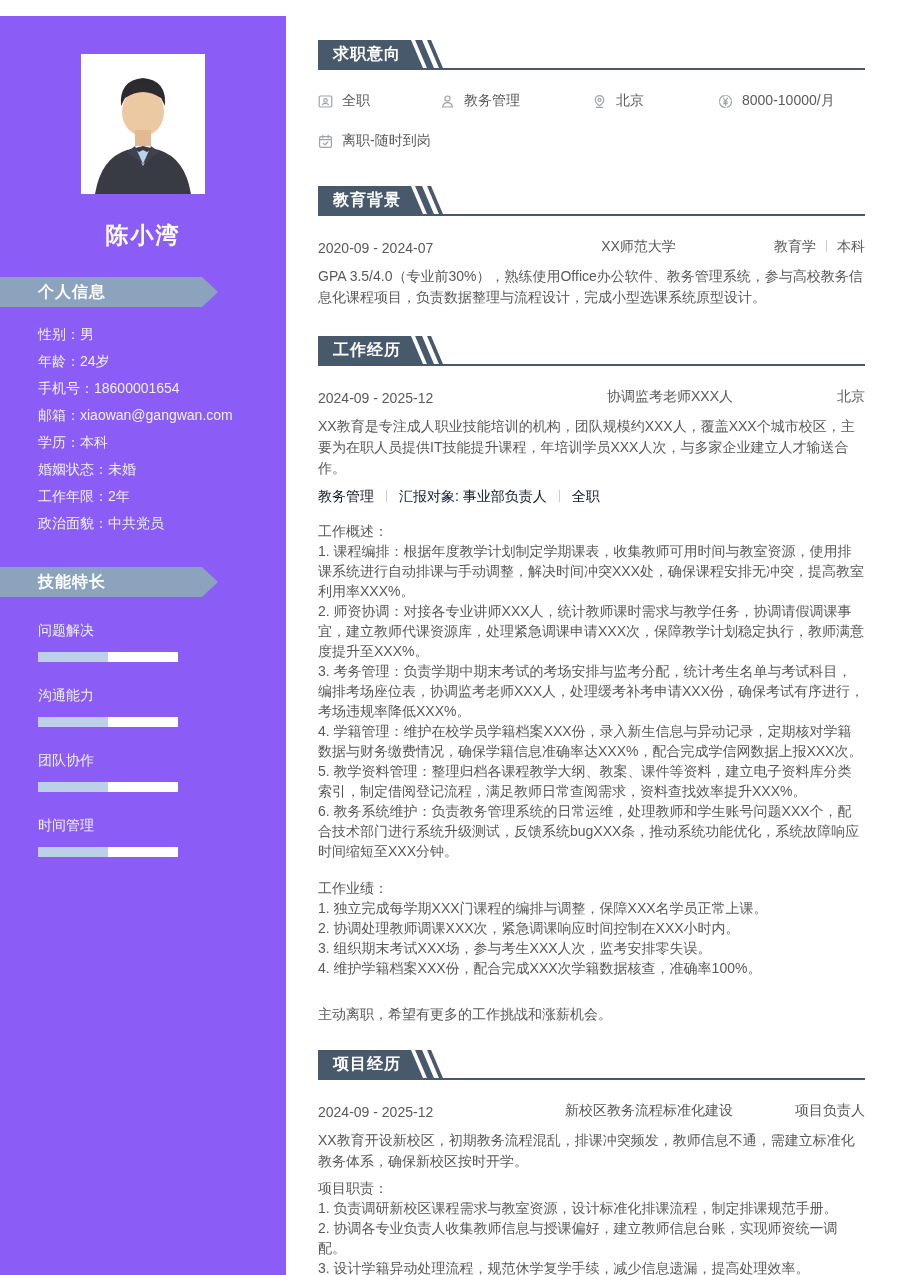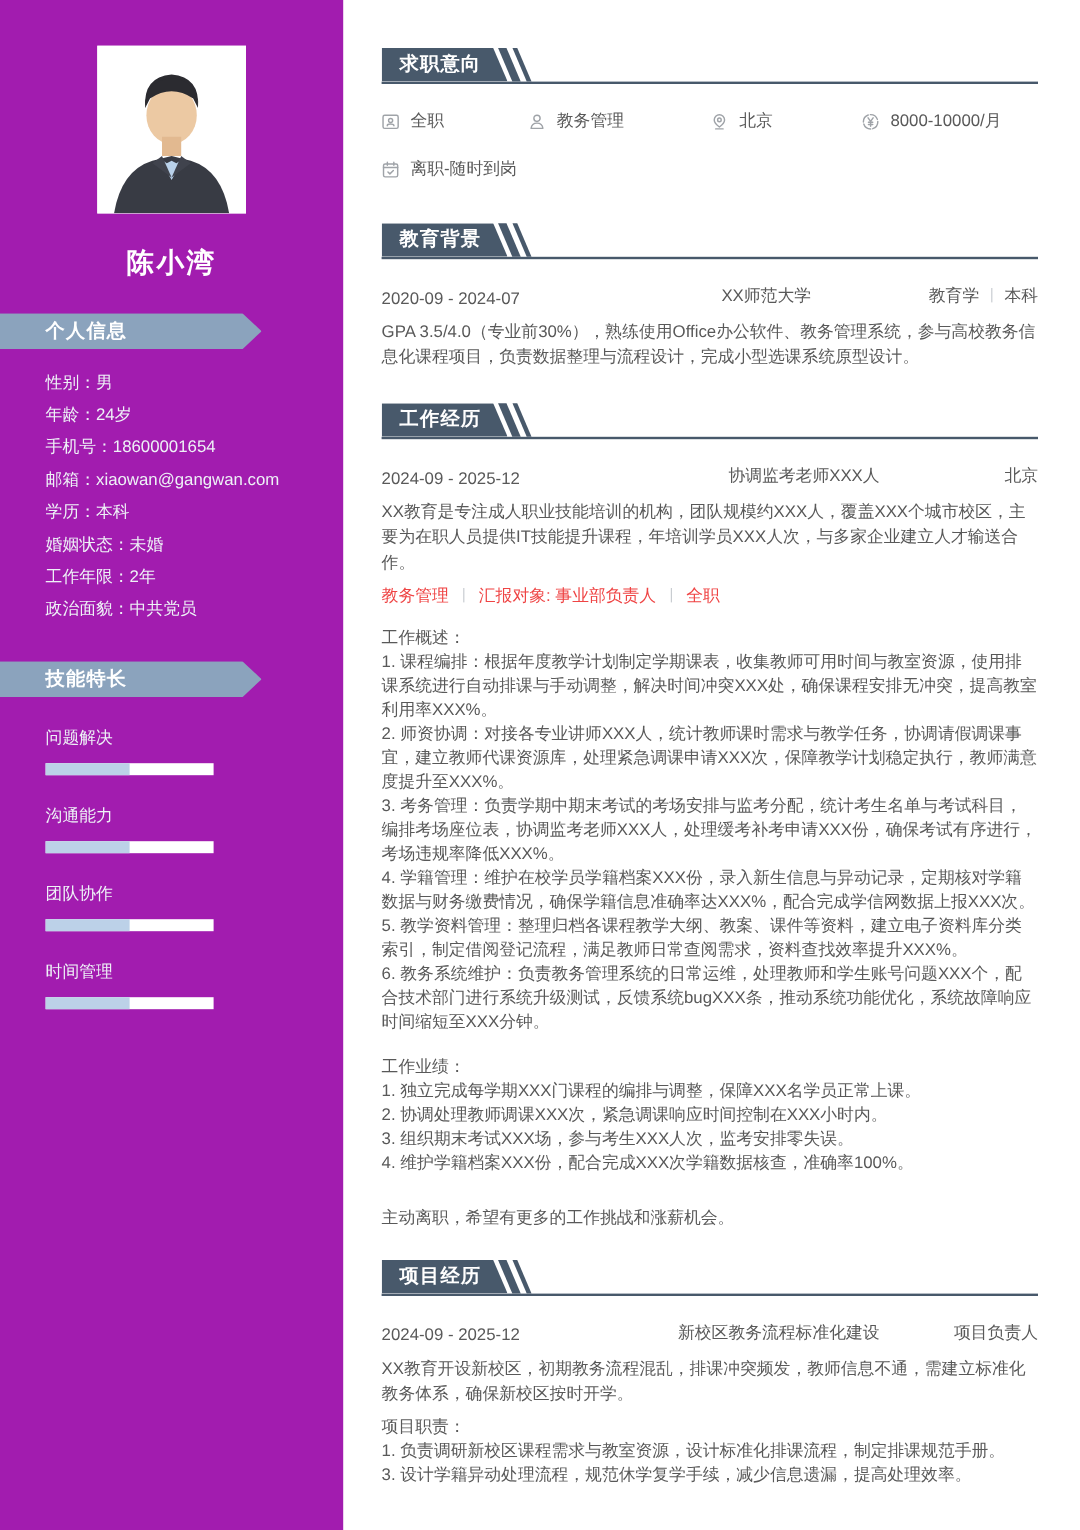--- a/index.html
+++ b/index.html
@@ -1,21 +1,21 @@
 <!DOCTYPE html>
 <html><head>
 <meta charset="utf-8">
 <style>
   * { margin:0; padding:0; box-sizing:border-box; }
   html,body { background:#fff; }
   body { font-family:"Liberation Sans","DejaVu Sans",sans-serif; }
   .page { width:900px; height:1275px; display:flex; overflow:hidden; background:#fff; }
 
   
-  .sidebar { width:286px; background:#a21caf; color:#eef2f7; flex-shrink:0; padding-top:38px; }
+  .sidebar { width:286px; background:#8b5cf6; color:#eef2f7; flex-shrink:0; padding-top:38px;margin-top:16px; }
   .photo { width:124px; height:140px; margin:0 auto; background:#fff; overflow:hidden; }
   .photo svg { display:block; }
   .side-name { text-align:center; color:#fff; font-size:23px; font-weight:bold; letter-spacing:2px; margin-top:26px; }
   .side-banner { margin-top:26px; width:218px; height:30px; background:#8BA3BD;
     clip-path:polygon(0 0, calc(100% - 16px) 0, 100% 50%, calc(100% - 16px) 100%, 0 100%);
     display:flex; align-items:center; }
   .side-banner span { color:#fff; font-weight:bold; font-size:16px; letter-spacing:1px; padding-left:38px; }
   .info-list { list-style:none; margin-top:14px; padding:0 20px 0 38px; }
   .info-list li { font-size:14px; line-height:27px; color:#eef2f7; white-space:nowrap; }
   .skills { padding:0 0 0 38px; }
@@ -42,21 +42,21 @@
   .iw1 { width:122px; } .iw2 { width:152px; } .iw3 { width:126px; }
 
   .section { margin-top:30px; }
   .entry-row { display:flex; align-items:flex-end; margin-top:22px; font-size:14px; color:#595959; }
   .entry-date { width:185px; flex-shrink:0; }
   .entry-mid { flex:1; text-align:center; }
   .entry-right { flex-shrink:0; text-align:right; }
   .pipe-sep { display:inline-block; width:1px; height:12px; background:#C9CDD1; margin:0 10px; vertical-align:-1px; }
 
   .para { font-size:14px; line-height:21px; margin-top:10px; color:#595959; }
-  .meta-row { margin-top:9px; font-size:14px; color:#ef4444; }
+  .meta-row { margin-top:9px; font-size:14px; color:#0f172a; }
   .meta-row .pipe-sep { margin:0 12px; }
   .block-label { font-size:14px; margin-top:17px; color:#595959; }
   .num-list { font-size:14px; line-height:20px; color:#595959; }
   .num-list div { margin:0; }
   .tail-line { margin-top:28px; font-size:14px; color:#595959; }
 </style>
 </head>
 <body>
 
 <div class="page">
@@ -246,18 +246,19 @@
       </div>
       <div class="entry-row">
         <span class="entry-date">2024-09 - 2025-12</span>
         <span class="entry-mid">新校区教务流程标准化建设</span>
         <span class="entry-right">项目负责人</span>
       </div>
       <p class="para">XX教育开设新校区，初期教务流程混乱，排课冲突频发，教师信息不通，需建立标准化教务体系，确保新校区按时开学。</p>
       <div class="block-label" style="margin-top:8px;">项目职责：</div>
       <div class="num-list">
         <div>1. 负责调研新校区课程需求与教室资源，设计标准化排课流程，制定排课规范手册。</div>
+        <div>2. 协调各专业负责人收集教师信息与授课偏好，建立教师信息台账，实现师资统一调配。</div>
         <div>3. 设计学籍异动处理流程，规范休学复学手续，减少信息遗漏，提高处理效率。</div>
       </div>
     </section>
 
   </main>
 </div>
 
 </body></html>

